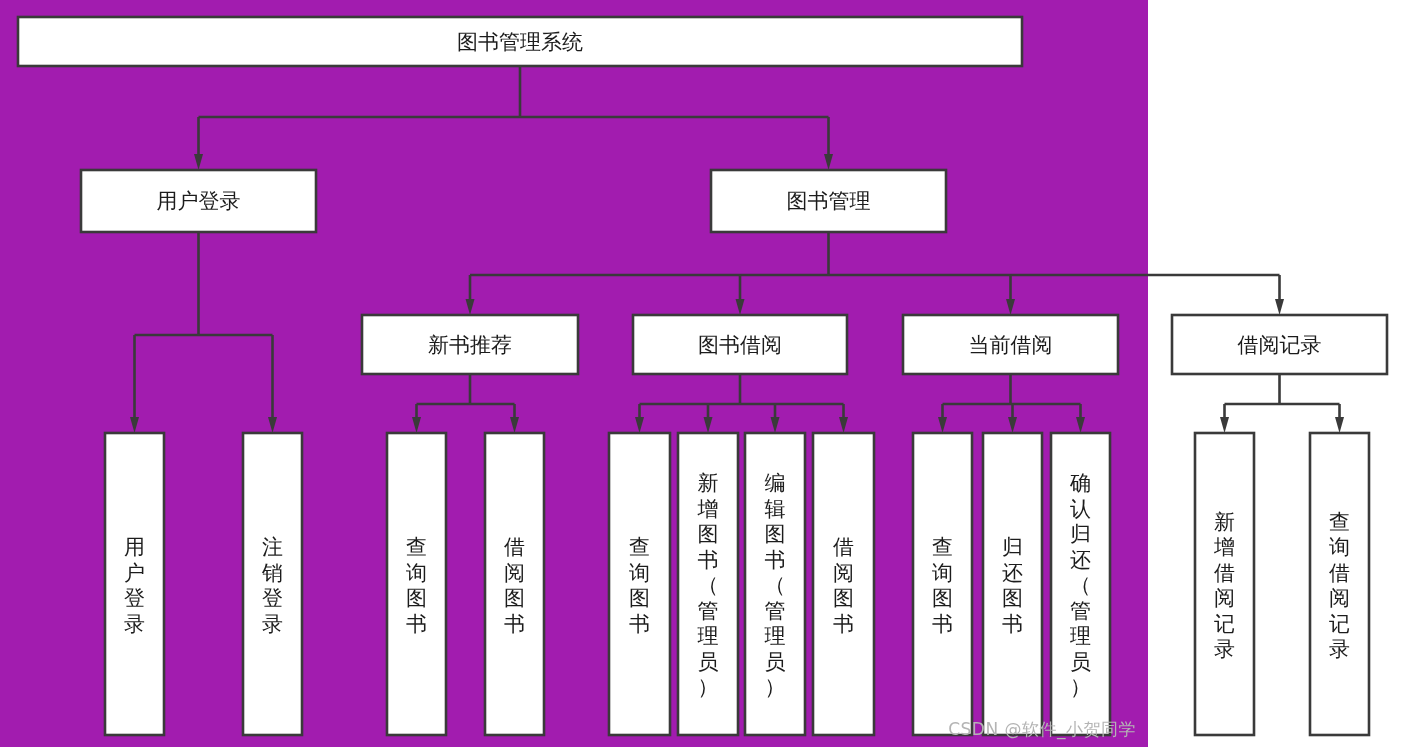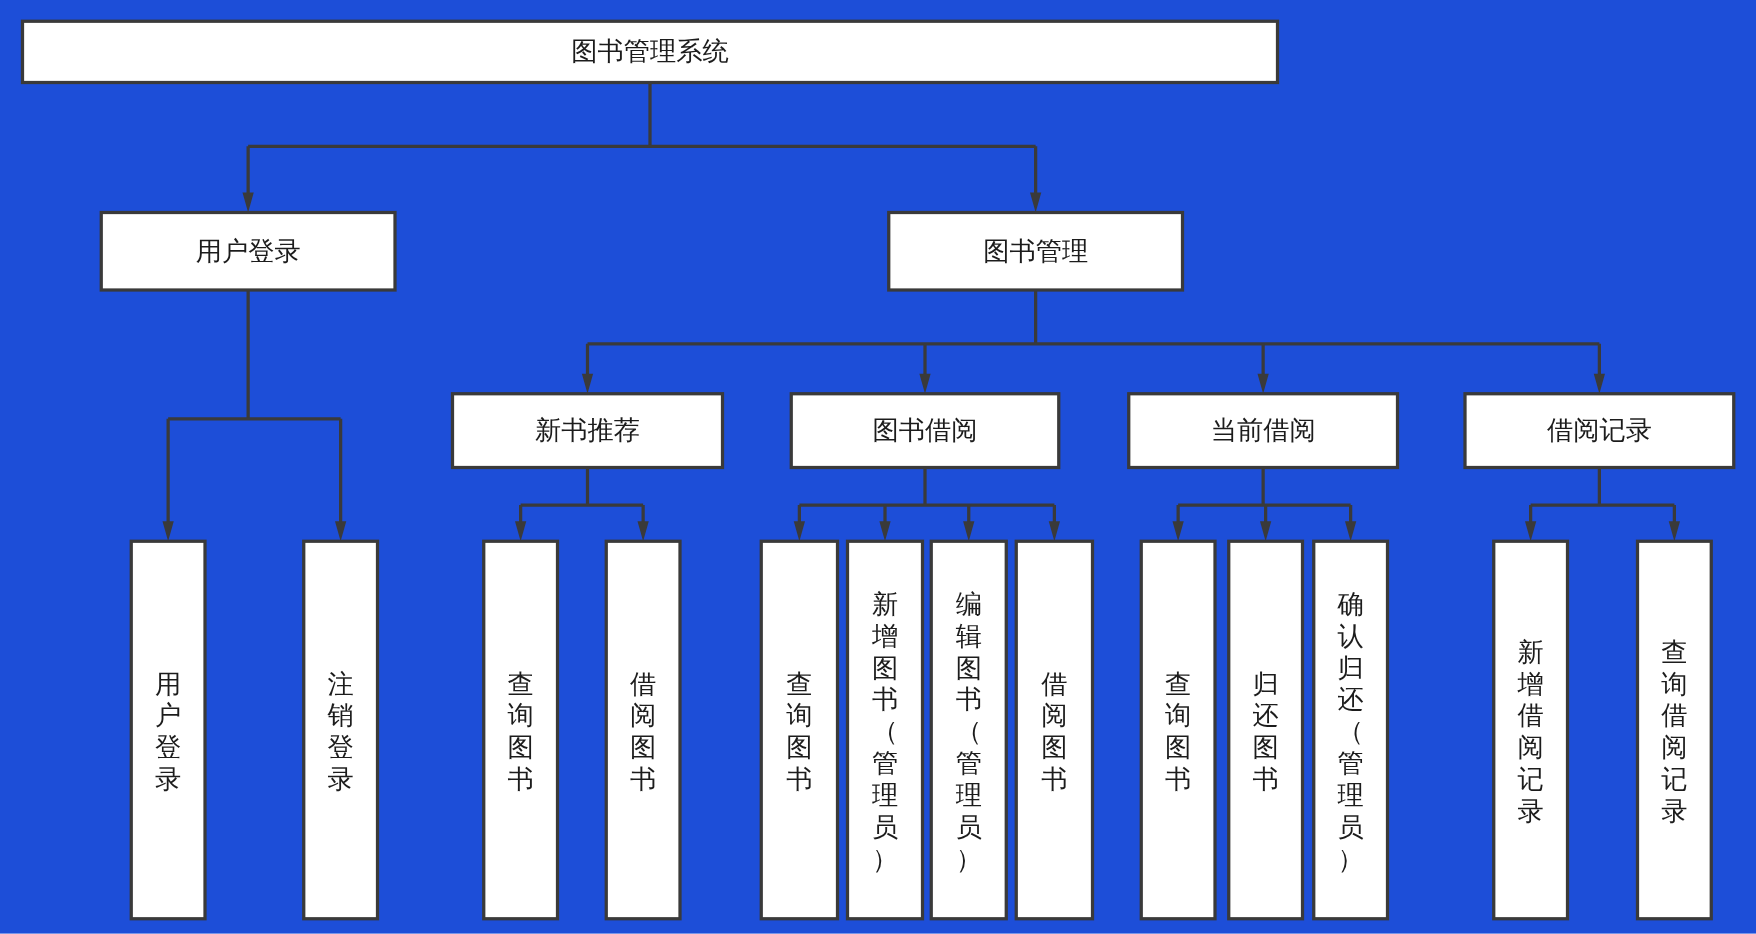--- a/index.html
+++ b/index.html
@@ -9,23 +9,23 @@
     background: #ffffff;
   }
   body {
     font-family: "DejaVu Sans", "Liberation Sans", sans-serif;
     width: 1405px;
     height: 747px;
     overflow: hidden;
   }
   #diagram-root {
     position: relative;
-    width: 1405px;
+    width: 1148px;
     height: 747px;
-    background: #1d4ed8;
+    background: #a21caf;
   }
   svg#tree-svg {
     position: absolute;
     left: 0;
     top: 0;
     width: 1405px;
     height: 747px;
     display: block;
   }
   .node-box {
@@ -209,14 +209,15 @@
         <text x="942.5" class="node-label-v"><tspan x="942.5" y="554">查</tspan><tspan x="942.5" y="579.5">询</tspan><tspan x="942.5" y="605">图</tspan><tspan x="942.5" y="630.5">书</tspan></text>
         <text x="1012.5" class="node-label-v"><tspan x="1012.5" y="554">归</tspan><tspan x="1012.5" y="579.5">还</tspan><tspan x="1012.5" y="605">图</tspan><tspan x="1012.5" y="630.5">书</tspan></text>
         <text x="1080.5" class="node-label-v"><tspan x="1080.5" y="490.25">确</tspan><tspan x="1080.5" y="515.75">认</tspan><tspan x="1080.5" y="541.25">归</tspan><tspan x="1080.5" y="566.75">还</tspan><tspan x="1080.5" y="592.25">（</tspan><tspan x="1080.5" y="617.75">管</tspan><tspan x="1080.5" y="643.25">理</tspan><tspan x="1080.5" y="668.75">员</tspan><tspan x="1080.5" y="694.25">）</tspan></text>
         <text x="1279.5" y="345.5" class="node-label-h">借阅记录</text>
         <text x="1224.5" class="node-label-v"><tspan x="1224.5" y="528.5">新</tspan><tspan x="1224.5" y="554">增</tspan><tspan x="1224.5" y="579.5">借</tspan><tspan x="1224.5" y="605">阅</tspan><tspan x="1224.5" y="630.5">记</tspan><tspan x="1224.5" y="656">录</tspan></text>
         <text x="1339.5" class="node-label-v"><tspan x="1339.5" y="528.5">查</tspan><tspan x="1339.5" y="554">询</tspan><tspan x="1339.5" y="579.5">借</tspan><tspan x="1339.5" y="605">阅</tspan><tspan x="1339.5" y="630.5">记</tspan><tspan x="1339.5" y="656">录</tspan></text>
       </g>
 
   </svg>
 
+  <div class="watermark">CSDN @软件_小贺同学</div>
 
 </div>
 
 </body></html>

